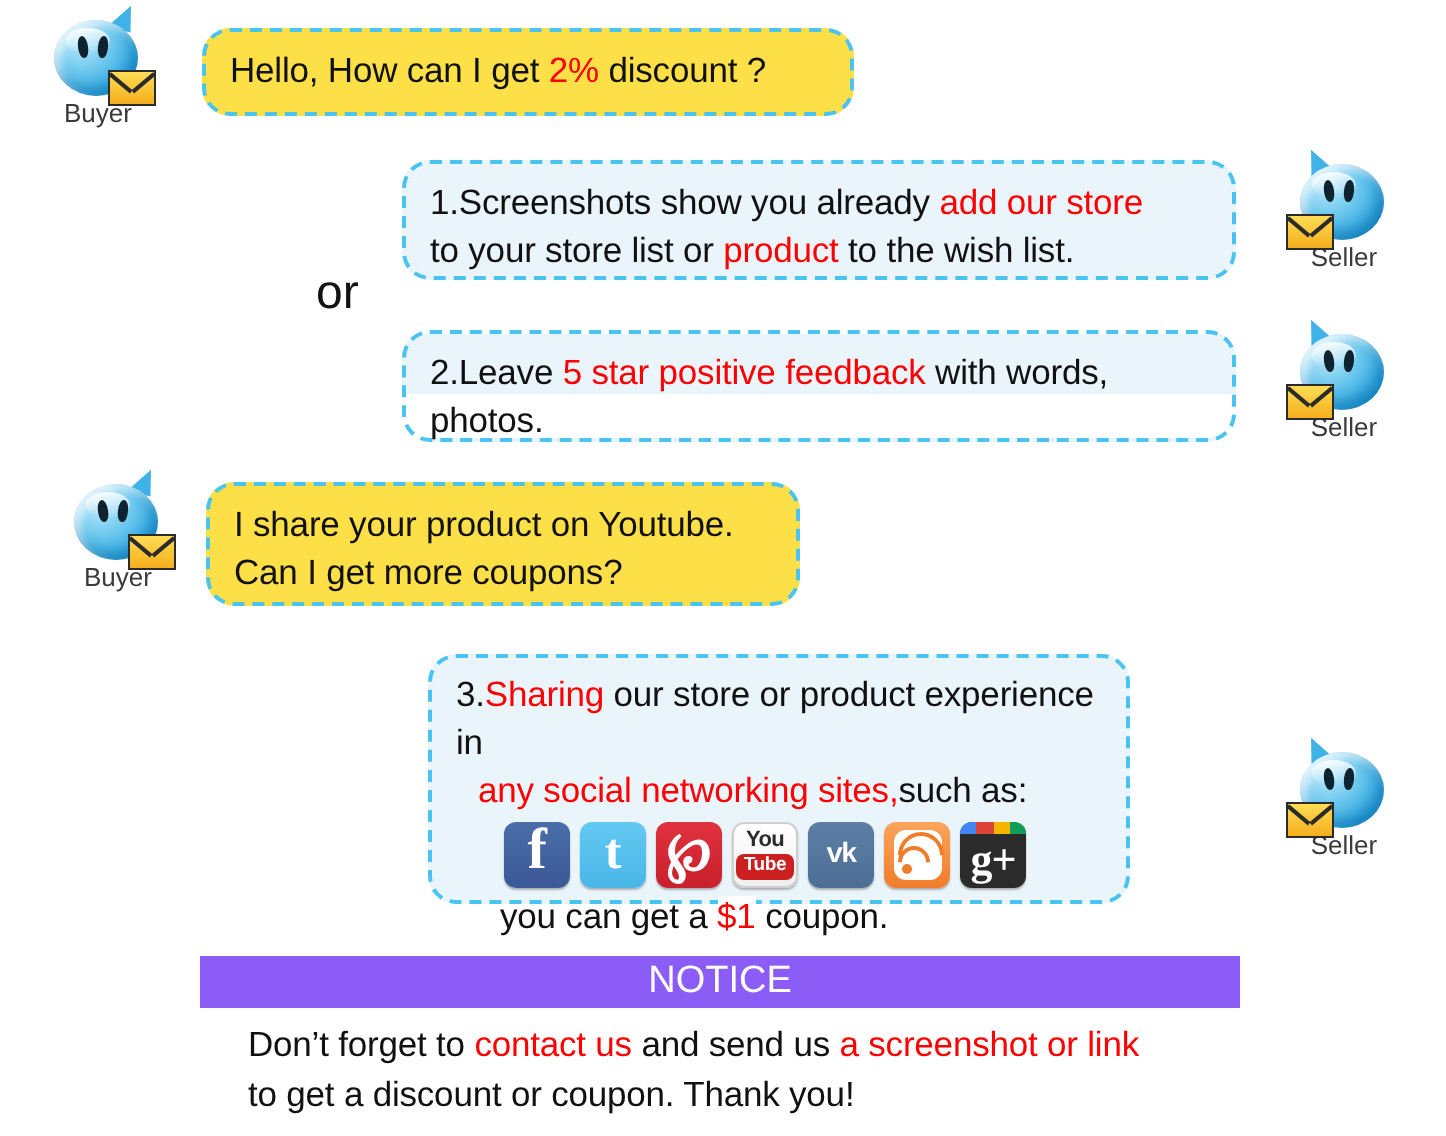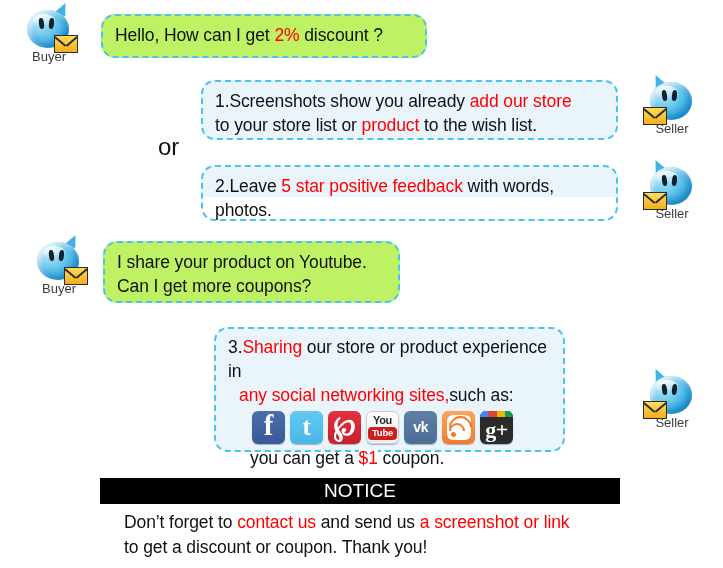--- a/index.html
+++ b/index.html
@@ -96,21 +96,21 @@
   }
   .envelope::before { left: 0px; transform: rotate(40deg); }
   .envelope::after  { right: 0px; left: auto; transform-origin: right center; transform: rotate(-40deg); }
 
   
   .chat-bubble {
     position: absolute;
     box-sizing: border-box;
     border: 2px dashed #49c3f0;
     border-radius: 14px;
-    background: #bef264;
+    background: #fde047;
     font-size: 17.5px;
     line-height: 24px;
     color: #111111;
     padding: 7px 12px 8px 12px;
     letter-spacing: -0.1px;
   }
   .bubble-tint { background: #eaf4fb; }
   .bubble-tint2 {
     background: linear-gradient(to bottom, #eaf4fb 0%, #eaf4fb 58%, #ffffff 58%, #ffffff 100%);
   }
@@ -242,21 +242,21 @@
   .ic-gplus .sicon-glyph {
     font-family: "Liberation Serif", serif;
     font-size: 22px;
     padding-top: 5px;
     letter-spacing: -0.5px;
   }
 
   
   .notice-bar {
     position: absolute;
-    background: #000000;
+    background: #8b5cf6;
     color: #ffffff;
     text-align: center;
     font-size: 19px;
     line-height: 26px;
     font-family: "Liberation Sans", sans-serif;
   }
   .notice-body {
     position: absolute;
     font-size: 17.5px;
     line-height: 25px;

